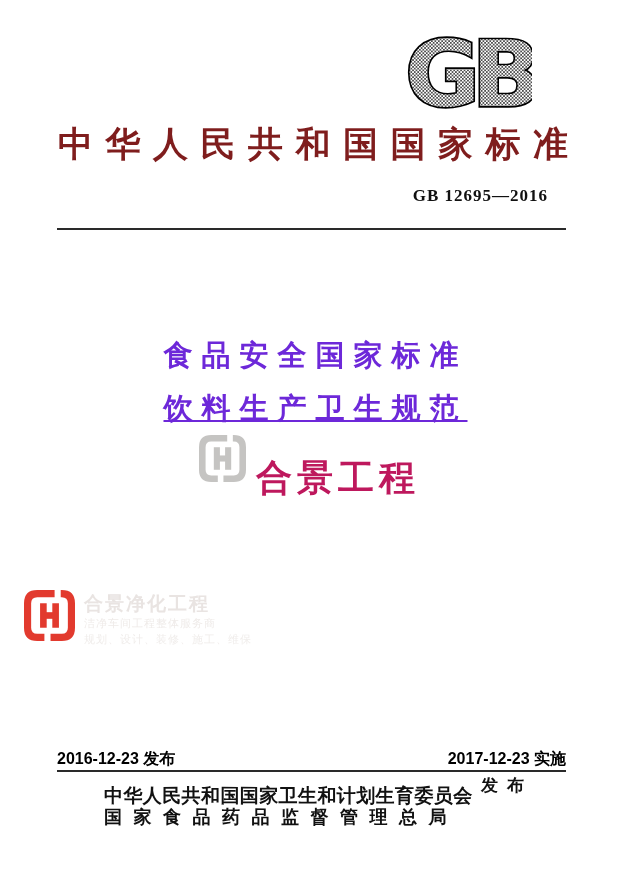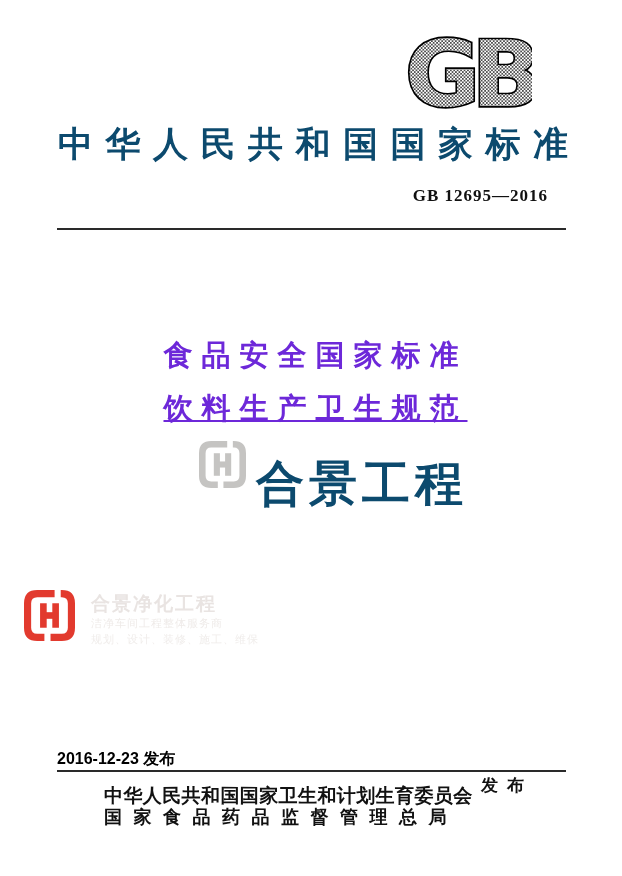--- a/index.html
+++ b/index.html
@@ -11,21 +11,21 @@
     overflow:hidden;
     font-family:"Liberation Serif", serif;
     color:#1a1a1a;
   }
   
   .gb-logo{position:absolute;top:30px;right:90px;width:126px;height:82px;}
   
   .heading{
     position:absolute;top:121px;left:58px;margin:0;
     font-size:35px;font-weight:bold;letter-spacing:12.5px;
-    white-space:nowrap;color:#0c4a6e;
+    white-space:nowrap;color:#7f1d1d;
     font-family:"Liberation Serif", serif;
   }
   .std-no{
     position:absolute;top:186px;right:74px;
     font-size:17px;font-weight:bold;letter-spacing:1px;
     font-family:Liberation Serif, serif;color:#111;
   }
   .rule{position:absolute;left:57px;right:56px;height:2px;background:#2a2a2a;}
   .rule-top{top:228px;}
   .rule-bottom{top:770px;}
@@ -37,27 +37,27 @@
     color:#6d28d9;line-height:1;
   }
   .title-line + .title-line{margin-top:24px;text-decoration:underline;}
   
   .wm-center{
     position:absolute;top:424px;left:199px;
     display:flex;align-items:center;gap:10px;
   }
   .wm-center .wm-text{
     font-family:"Liberation Sans", sans-serif;
-    font-size:48px;font-weight:bold;letter-spacing:5px;
-    color:#0c4a6e;line-height:1;white-space:nowrap;margin-top:36px;
+    font-size:36px;font-weight:bold;letter-spacing:5px;
+    color:#be185d;line-height:1;white-space:nowrap;margin-top:36px;
   }
   
   .wm-left{
     position:absolute;top:589px;left:24px;
-    display:flex;align-items:flex-end;gap:16px;
+    display:flex;align-items:flex-end;gap:9px;
   }
   .wm-left-text{padding-top:5px;font-family:"Liberation Sans", sans-serif;}
   .wm-left-l1{font-size:19px;font-weight:bold;letter-spacing:2px;color:#e9e4e2;line-height:1;}
   .wm-left-l2{font-size:11px;letter-spacing:1px;color:#efebe9;margin-top:5px;line-height:1;}
   .wm-left-l3{font-size:11px;letter-spacing:1px;color:#f0edeb;margin-top:5px;line-height:1;}
   
   .dates-row{
     position:absolute;top:749px;left:57px;right:56px;
     display:flex;justify-content:space-between;
     font-family:"Liberation Sans", sans-serif;
@@ -141,20 +141,21 @@
     </span>
     <div class="wm-left-text">
       <div class="wm-left-l1">合景净化工程</div>
       <div class="wm-left-l2">洁净车间工程整体服务商</div>
       <div class="wm-left-l3">规划、设计、装修、施工、维保</div>
     </div>
   </div>
 
   <div class="dates-row">
     <span>2016-12-23 发布</span>
+    <span>2017-12-23 实施</span>
   </div>
 
   <div class="rule rule-bottom"></div>
 
   <div class="authority">
     <div class="auth-line1">中华人民共和国国家卫生和计划生育委员会</div>
     <div class="auth-line2">国家食品药品监督管理总局</div>
   </div>
   <div class="publish-label">发布</div>
 

